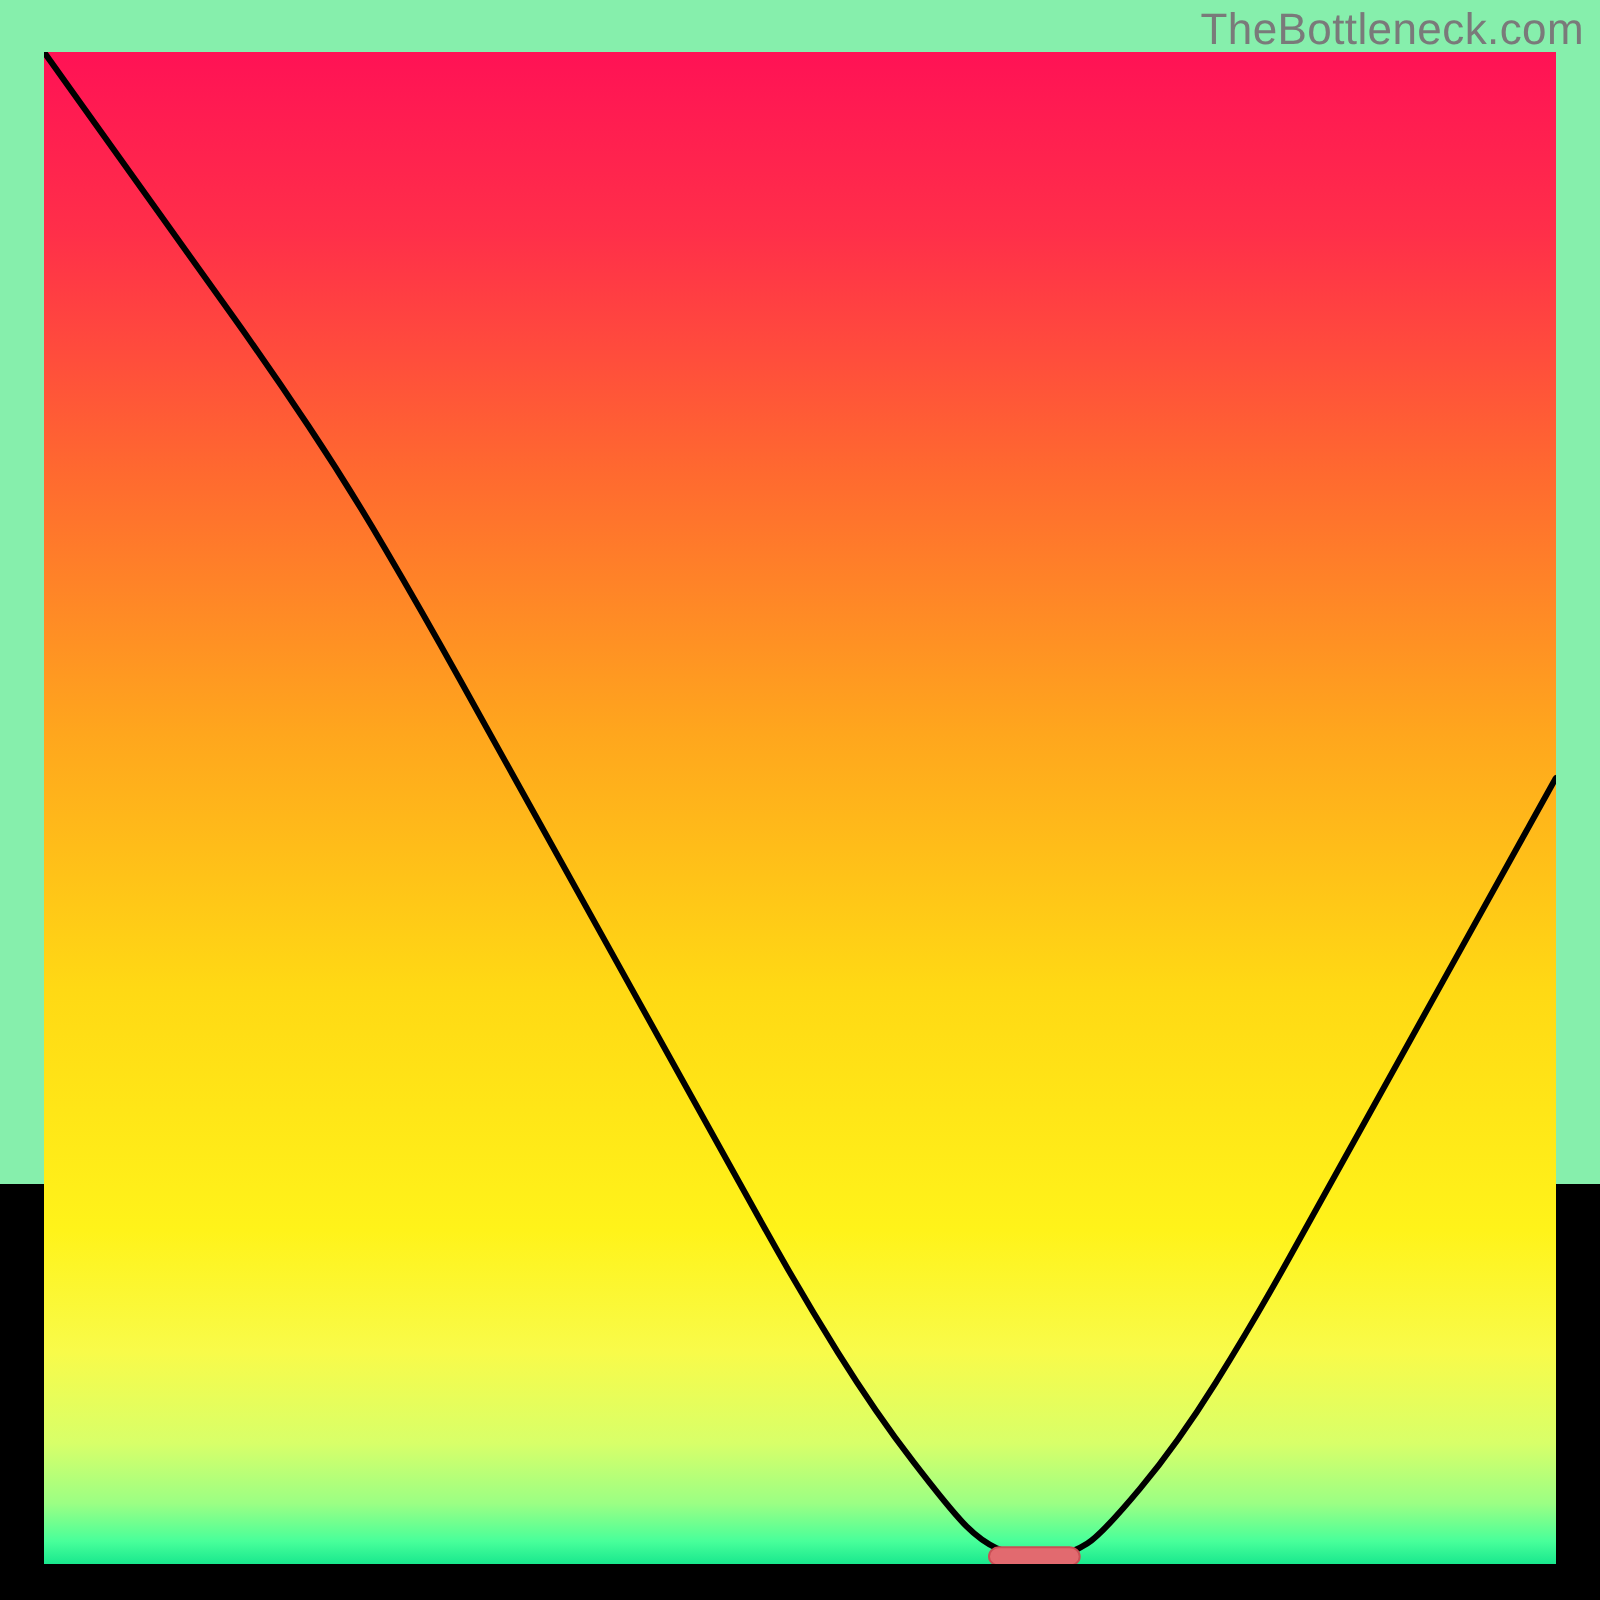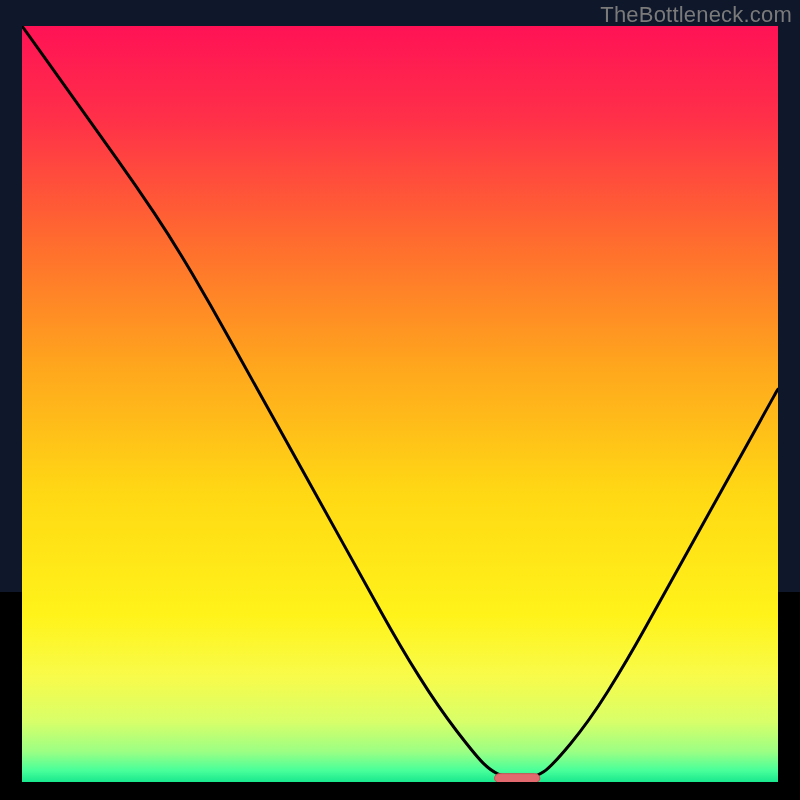--- a/index.html
+++ b/index.html
@@ -8,21 +8,21 @@
     width: 800px;
     height: 800px;
     background: #000;
     overflow: hidden;
     font-family: Arial, Helvetica, sans-serif;
   }
   .frame {
     position: relative;
     width: 800px;
     height: 592px;
-    background: #0f172a;
+    background: #86efac;
   }
   .watermark {
     position: absolute;
     top: 2px;
     right: 8px;
     color: #7a7a7a;
     font-size: 22px;
     font-weight: 500;
     letter-spacing: 0.2px;
     z-index: 10;

